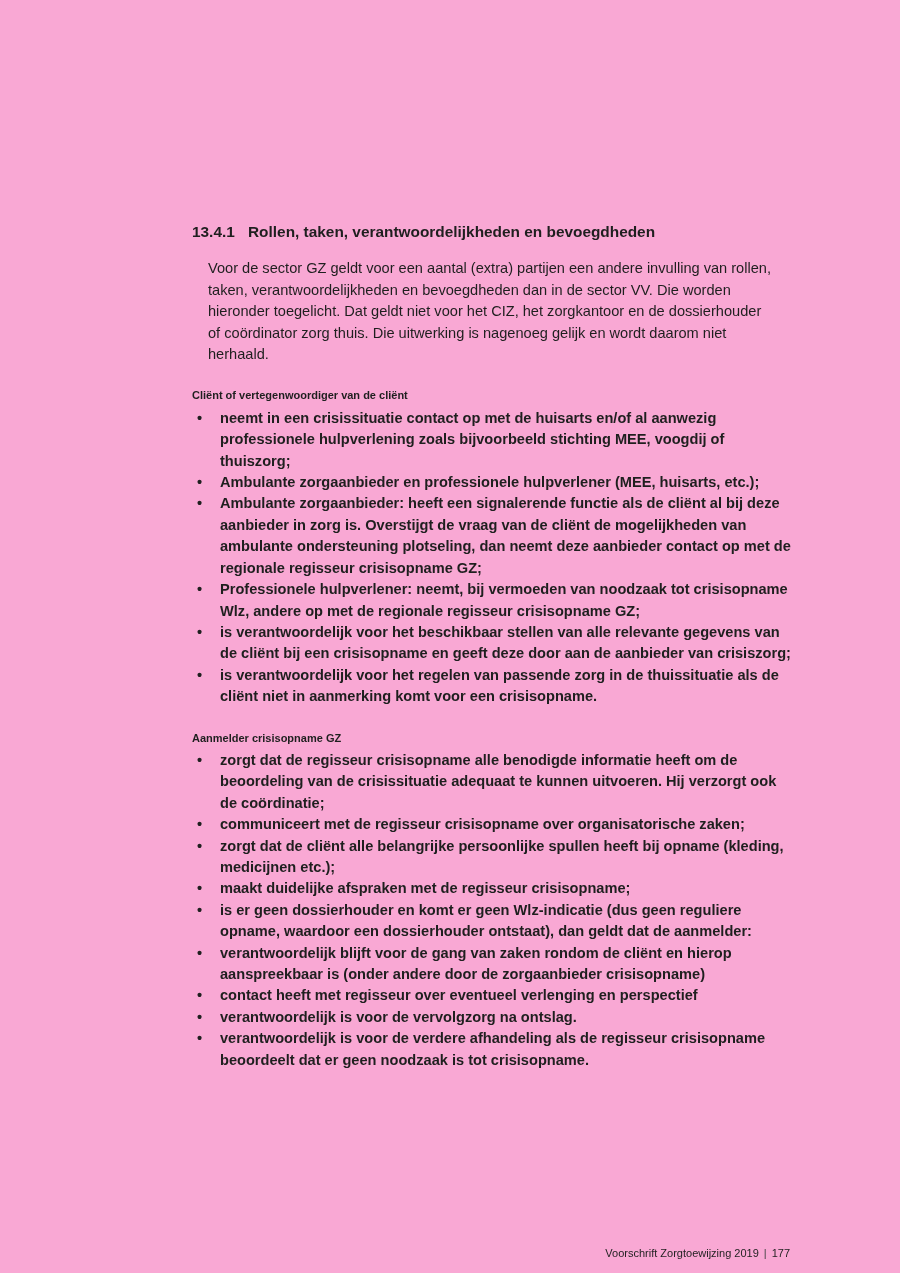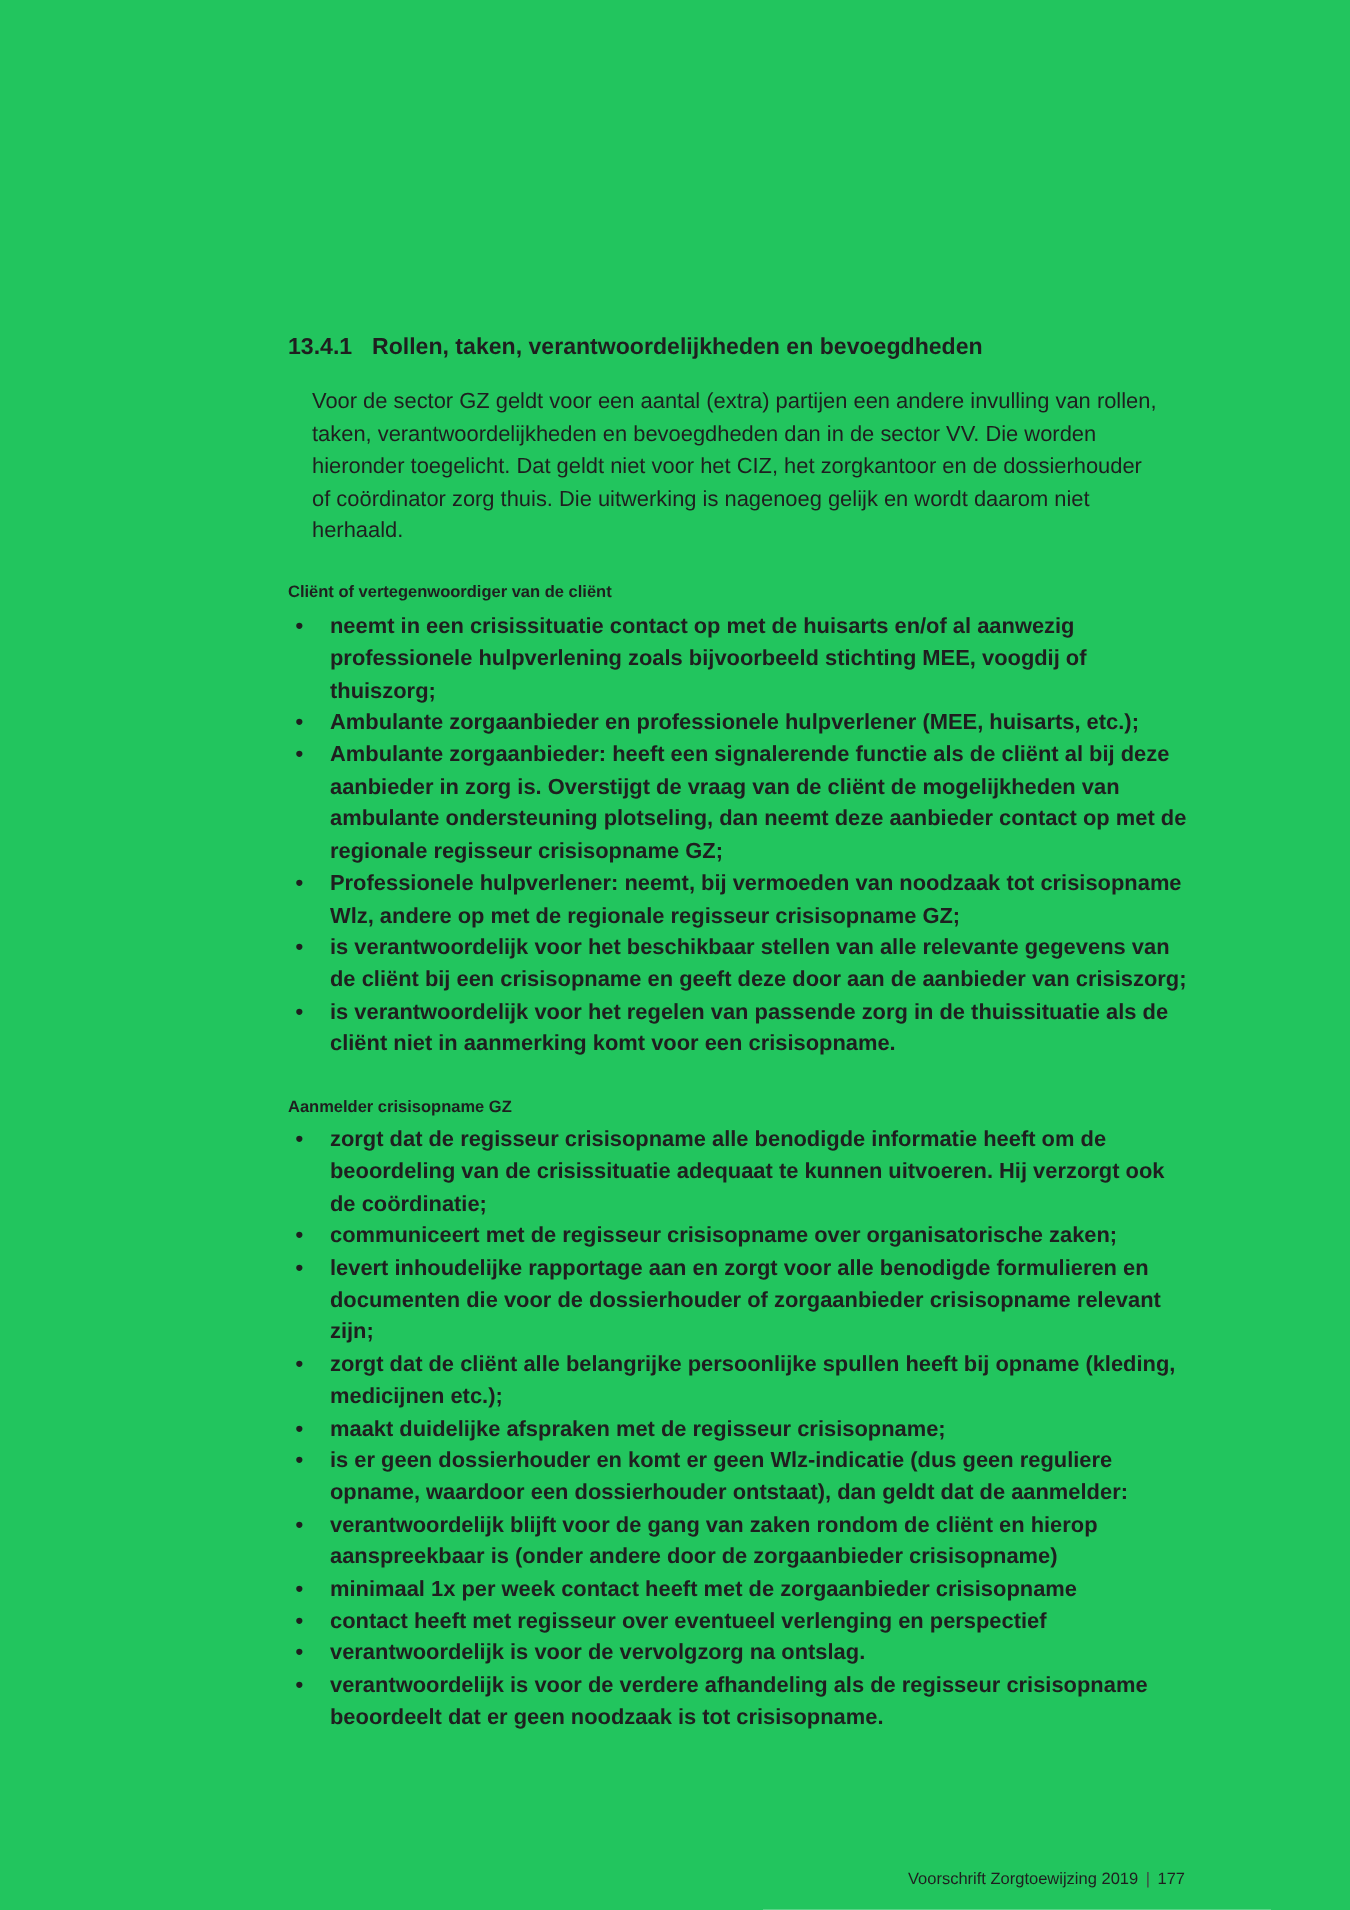--- a/index.html
+++ b/index.html
@@ -5,21 +5,21 @@
   html, body { margin: 0; padding: 0; }
   body {
     width: 900px; height: 1273px;
     background: #ffffff;
     font-family: "Liberation Sans", "DejaVu Sans", sans-serif;
     -webkit-font-smoothing: antialiased;
   }
   .page {
     position: relative;
     width: 900px; height: 1273px;
-    background: #22c55e;
+    background: #f9a8d4;
     overflow: hidden;
     color: #1f1f1f;
   }
   .content {
     position: absolute;
     left: 192px; top: 221px;
     width: 600px;
     font-size: 14.6px;
     line-height: 21.4px;
     color: #1f1f1f;
@@ -91,26 +91,24 @@
             <li>Professionele hulpverlener: neemt, bij vermoeden van noodzaak tot crisisopname Wlz, andere op met de regionale regisseur crisisopname GZ;</li>
             <li>is verantwoordelijk voor het beschikbaar stellen van alle relevante gegevens van de cliënt bij een crisisopname en geeft deze door aan de aanbieder van crisiszorg;</li>
             <li>is verantwoordelijk voor het regelen van passende zorg in de thuissituatie als de cliënt niet in aanmerking komt voor een crisisopname.</li>
           </ul>
         </div>
         <div class="section">
           <div class="section-title">Aanmelder crisisopname GZ</div>
           <ul class="bullets">
             <li>zorgt dat de regisseur crisisopname alle benodigde informatie heeft om de beoordeling van de crisissituatie adequaat te kunnen uitvoeren. Hij verzorgt ook de coördinatie;</li>
             <li>communiceert met de regisseur crisisopname over organisatorische zaken;</li>
-            <li>levert inhoudelijke rapportage aan en zorgt voor alle benodigde formulieren en documenten die voor de dossierhouder of zorgaanbieder crisisopname relevant zijn;</li>
             <li>zorgt dat de cliënt alle belangrijke persoonlijke spullen heeft bij opname (kleding, medicijnen etc.);</li>
             <li>maakt duidelijke afspraken met de regisseur crisisopname;</li>
             <li>is er geen dossierhouder en komt er geen Wlz-indicatie (dus geen reguliere opname, waardoor een dossierhouder ontstaat), dan geldt dat de aanmelder:</li>
             <li>verantwoordelijk blijft voor de gang van zaken rondom de cliënt en hierop aanspreekbaar is (onder andere door de zorgaanbieder crisisopname)</li>
-            <li>minimaal 1x per week contact heeft met de zorgaanbieder crisisopname</li>
             <li>contact heeft met regisseur over eventueel verlenging en perspectief</li>
             <li>verantwoordelijk is voor de vervolgzorg na ontslag.</li>
             <li>verantwoordelijk is voor de verdere afhandeling als de regisseur crisisopname beoordeelt dat er geen noodzaak is tot crisisopname.</li>
           </ul>
         </div>
       </div>
 
   </div>
 
   <div class="footer">

